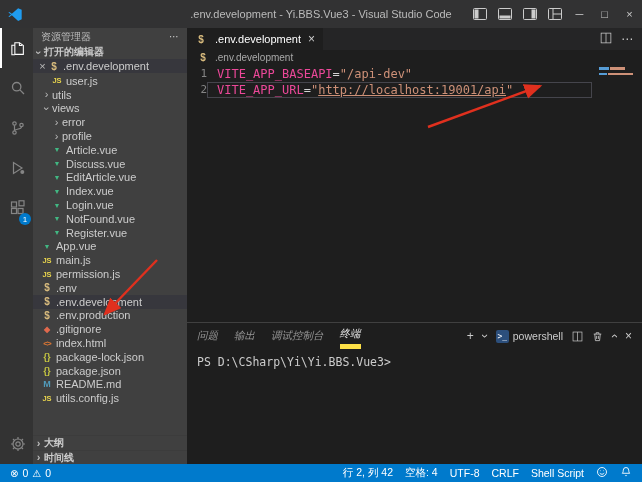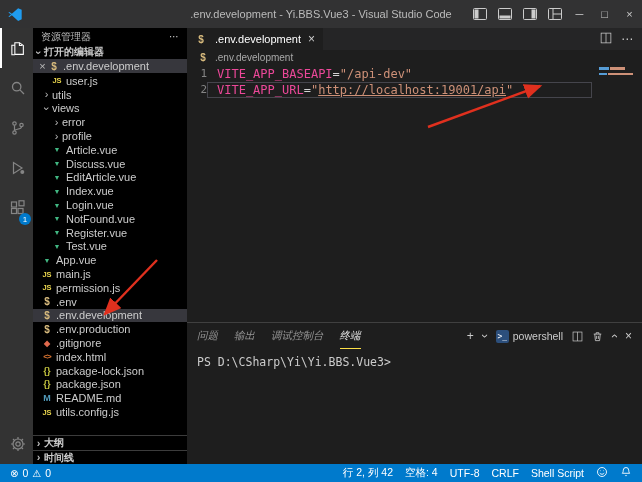--- a/index.html
+++ b/index.html
@@ -21,21 +21,21 @@
                  display:flex; flex-direction:column; align-items:stretch; }
   .ab-item { height:40px; display:flex; align-items:center; justify-content:center;
              color:#858585; position:relative; border-left:2px solid transparent; }
   .ab-item.active { color:#fff; border-left:2px solid #fff; }
   .ab-badge { position:absolute; right:2px; bottom:3px; background:#007acc; color:#fff;
               font-size:8px; min-width:12px; height:12px; border-radius:7px;
               display:flex; align-items:center; justify-content:center; }
   .ab-bottom { margin-top:auto; }
 
   
-  .sidebar { position:absolute; top:28px; bottom:18px; left:33px; width:154px; background:#000000;
+  .sidebar { position:absolute; top:28px; bottom:18px; left:33px; width:154px; background:#404040;
              display:flex; flex-direction:column; overflow:hidden; font-size:11px; }
   .sb-title { height:17px; display:flex; align-items:center; padding:0 8px; font-size:10px; color:#bbb; }
   .sb-title .dots { margin-left:auto; color:#ccc; }
   .sb-sec-header { height:14px; display:flex; align-items:center; font-size:10px; font-weight:bold;
                    color:#ccc; }
   .chev { display:inline-block; width:11px; text-align:center; color:#bbb; font-size:11px;
           line-height:11px; flex:none; }
   .chev.exp { transform:rotate(90deg); }
   .oe-row { height:14px; display:flex; align-items:center; background:#37373d; padding-left:4px; }
   .oe-close { width:11px; text-align:center; color:#bbb; font-size:11px; flex:none; }
@@ -85,21 +85,21 @@
   .mm-l2 { position:absolute; top:8.5px; left:3px; width:34px; height:2.5px;
            background:linear-gradient(90deg,#569cd6 0 8px,#1e1e1e 8px 9px,#ce9178 9px 100%); }
 
   
   .panel { height:142px; flex:none; border-top:1px solid rgba(128,128,128,0.35);
            display:flex; flex-direction:column; }
   .panel-header { height:26px; flex:none; display:flex; align-items:center; padding:0 10px; }
   .ptabs { display:flex; align-items:stretch; height:26px; }
   .ptab { font-size:10.5px; color:#969696; margin-right:16px; display:flex; align-items:center;
           border-bottom:1px solid transparent;font-style:italic; }
-  .ptab.active { color:#e7e7e7; border-bottom:1px solid #fde047; }
+  .ptab.active { color:#e7e7e7; border-bottom:5px solid #fde047; }
   .panel-actions { margin-left:auto; display:flex; align-items:center; gap:9px; color:#ccc; }
   .pa { font-size:12px; display:flex; align-items:center; }
   .chev-d { transform:rotate(90deg); }
   .chev-u { transform:rotate(-90deg); }
   .ps-chip { display:flex; align-items:center; gap:4px; font-size:10.5px; color:#ccc; }
   .ps-icon { width:13px; height:13px; background:#2c4f7c; color:#fff; border-radius:2px;
              font-size:8px; display:flex; align-items:center; justify-content:center;
              font-family:"DejaVu Sans Mono",monospace; }
   .terminal { flex:1; padding:6px 0 0 10px; font-family:"DejaVu Sans Mono","Liberation Mono",monospace;
               font-size:11.5px; color:#ccc; }
@@ -260,24 +260,20 @@
           <span class="ficon vue">▼</span>
           <span class="tlabel">Login.vue</span>
         </div>
         <div class="trow ind2">
           <span class="ficon vue">▼</span>
           <span class="tlabel">NotFound.vue</span>
         </div>
         <div class="trow ind2">
           <span class="ficon vue">▼</span>
           <span class="tlabel">Register.vue</span>
-        </div>
-        <div class="trow ind2">
-          <span class="ficon vue">▼</span>
-          <span class="tlabel">Test.vue</span>
         </div>
         <div class="trow ind1">
           <span class="ficon vue">▼</span>
           <span class="tlabel">App.vue</span>
         </div>
         <div class="trow ind1">
           <span class="ficon js">JS</span>
           <span class="tlabel">main.js</span>
         </div>
         <div class="trow ind1">

